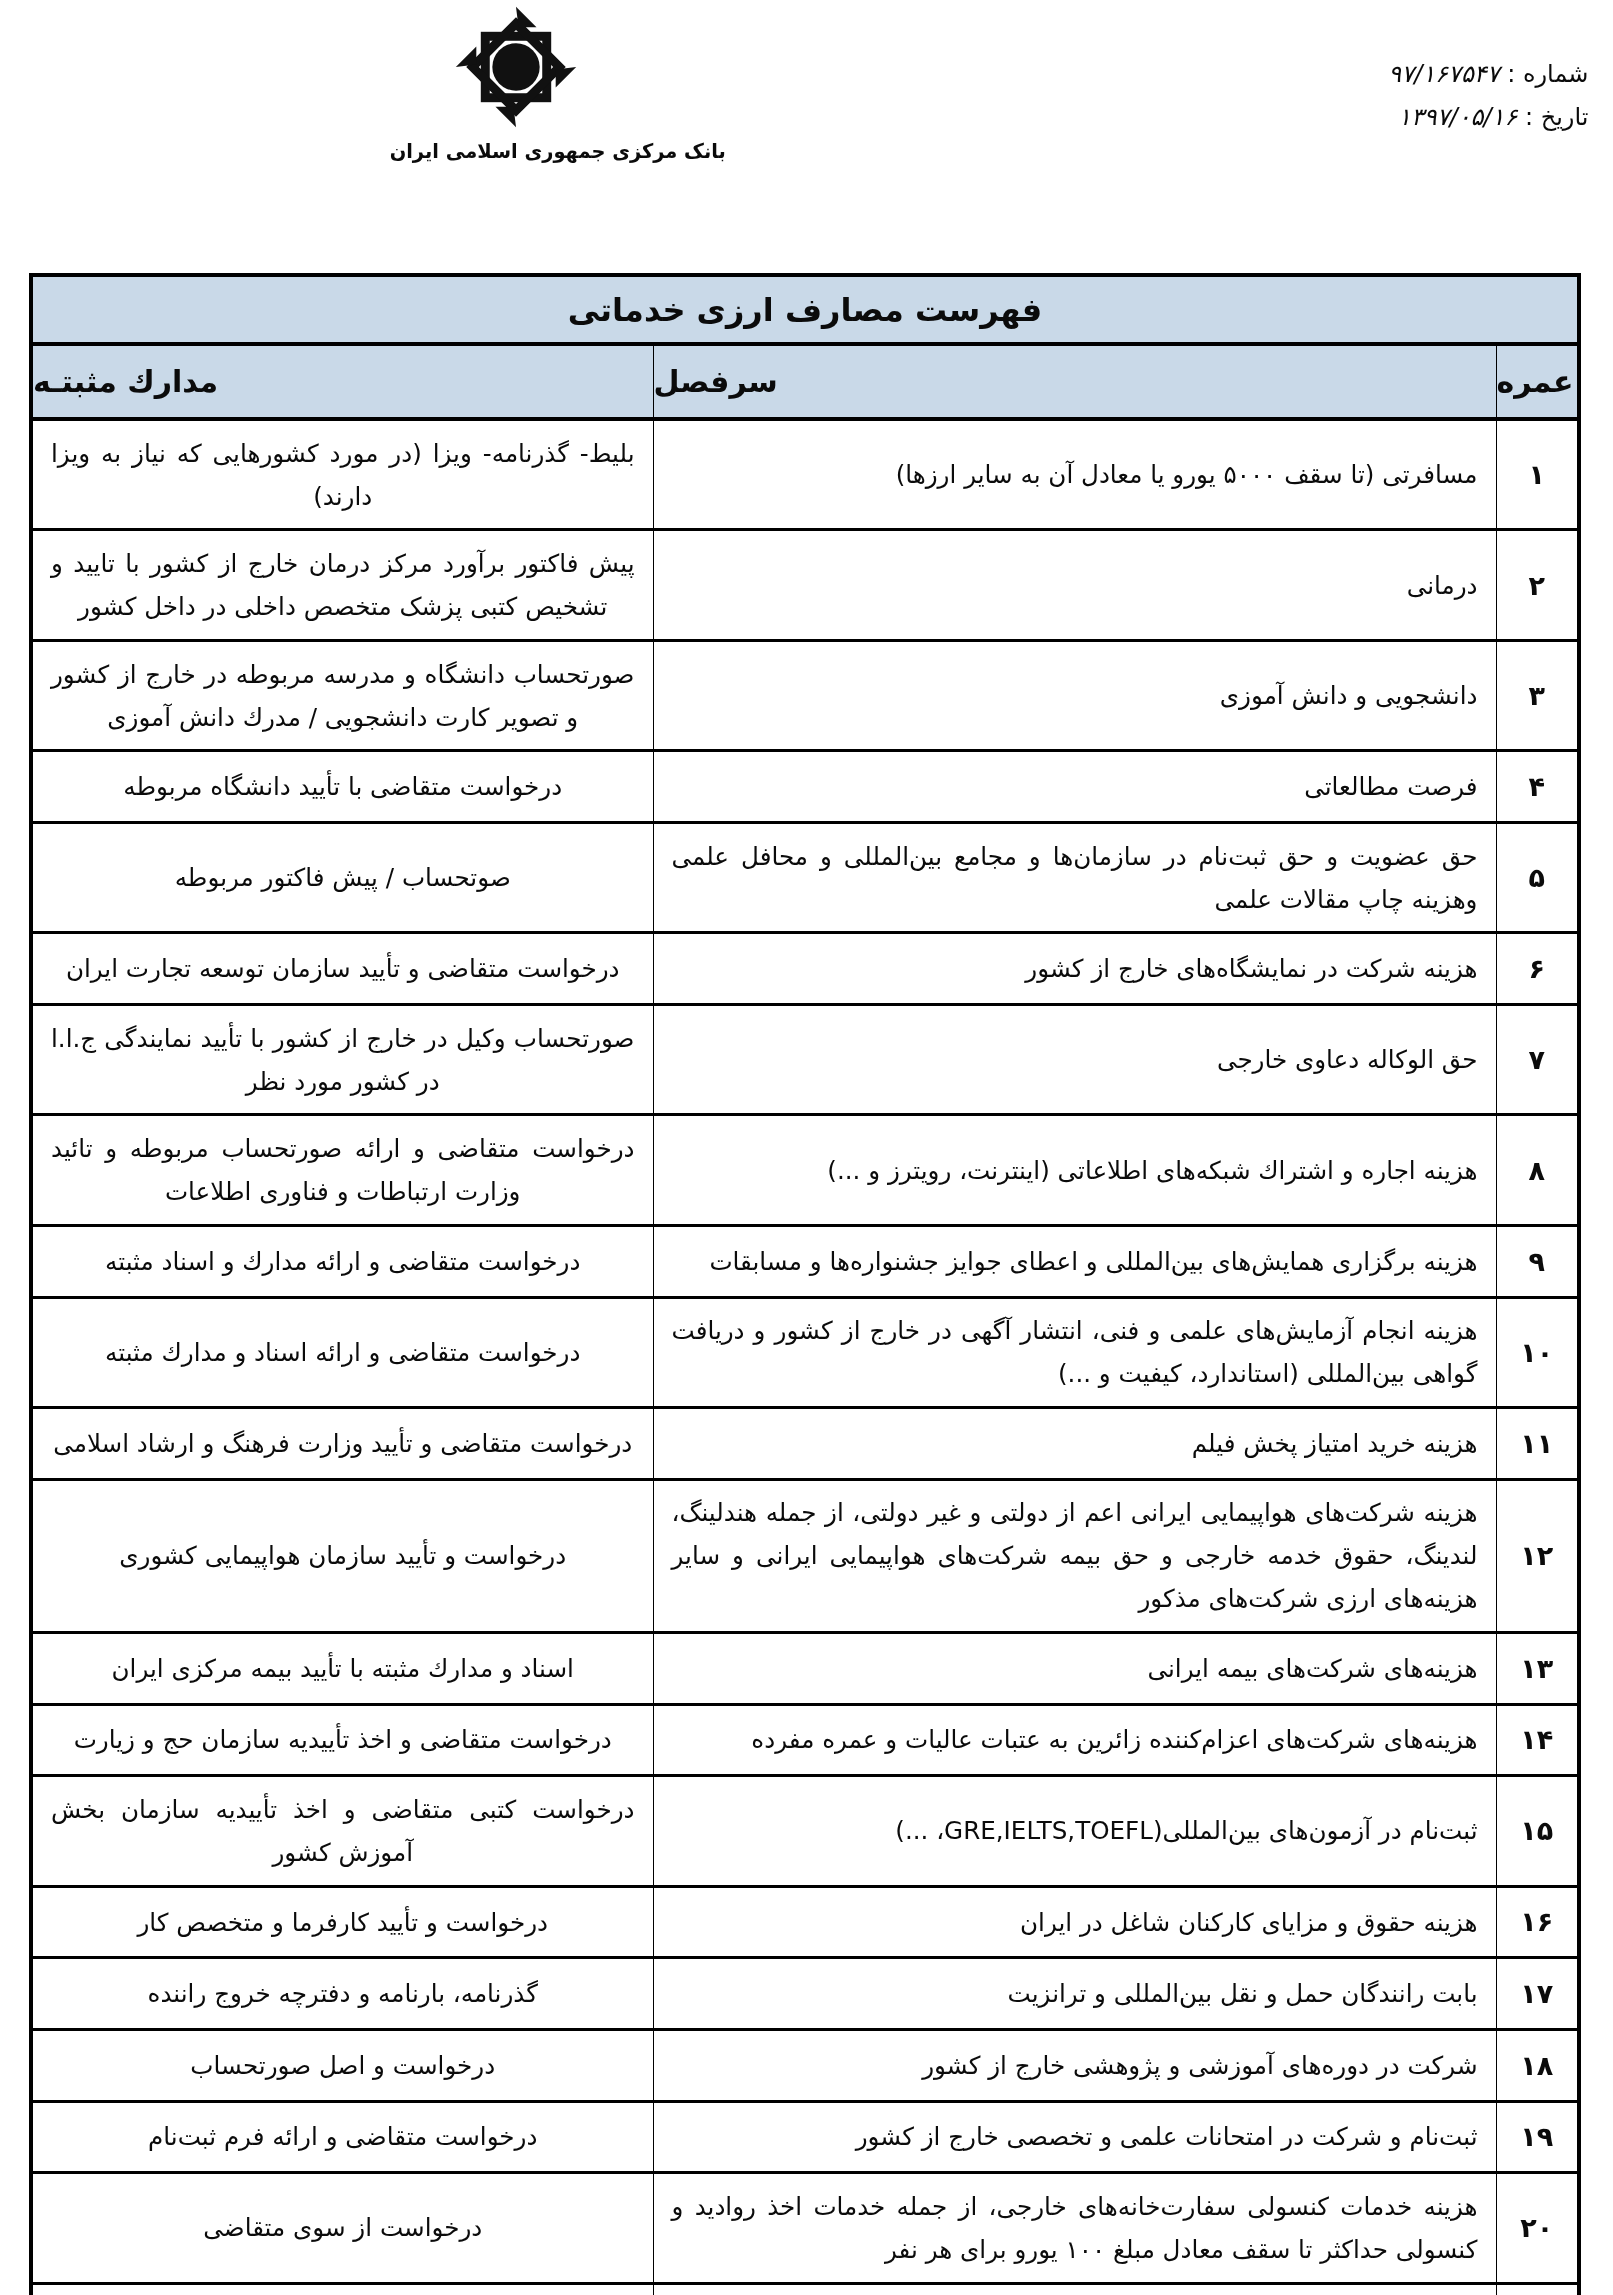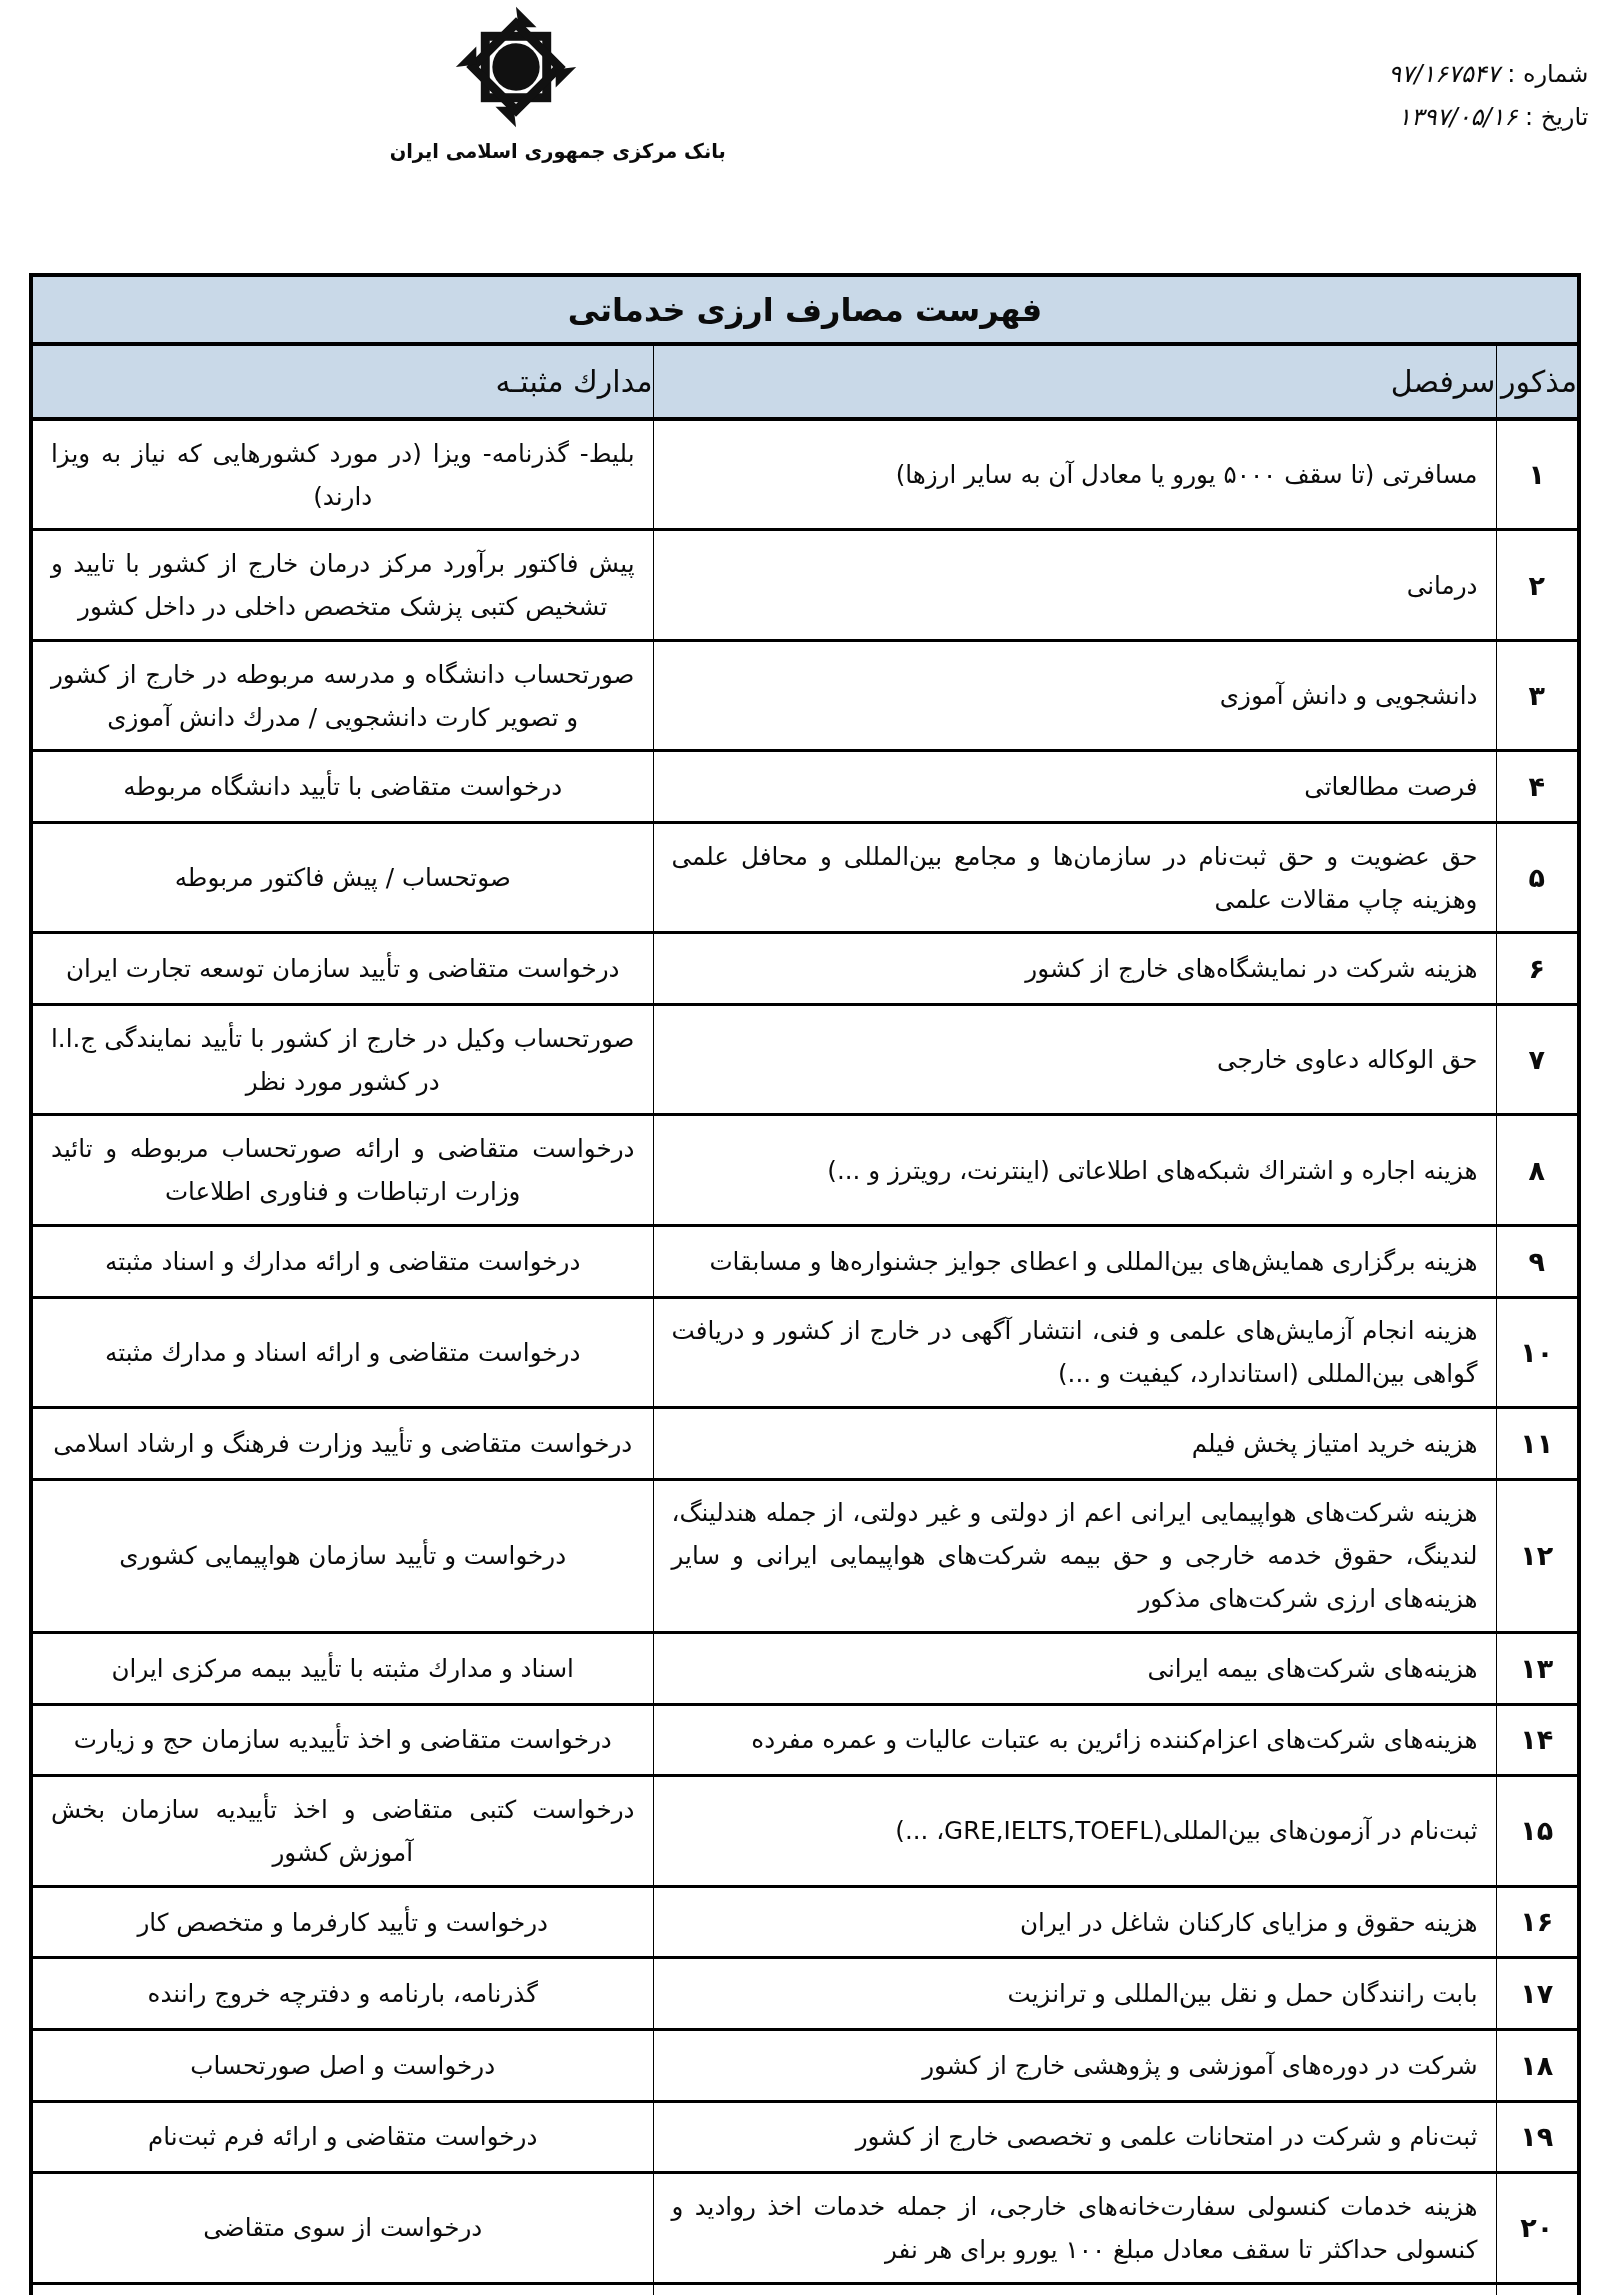--- a/index.html
+++ b/index.html
@@ -60,22 +60,22 @@
     border-bottom:4.3px solid var(--border);
     height:69px;
     font-size:32px;font-weight:bold;
     text-align:center;vertical-align:middle;
   }
   tr.head-row th{
     background:var(--header-bg);
     border:1.6px solid var(--border);
     border-bottom:4.3px solid var(--border);
     height:75px;
-    font-size:30px;font-weight:normal;
-    text-align:right;vertical-align:middle;
+    font-size:30px;font-weight:bold;
+    text-align:left;vertical-align:middle;
   }
 
   tbody td{
     border:1.6px solid var(--border);
     border-top:3.7px solid var(--border);
     border-bottom:3.7px solid var(--border);
     vertical-align:middle;
     font-size:24.6px;
     line-height:1.75;
     padding:10.7px 18px;
@@ -133,21 +133,21 @@
   <colgroup>
     <col class="c-no">
     <col class="c-cat">
     <col class="c-doc">
   </colgroup>
   <thead>
     <tr class="title-row">
       <th colspan="3">فهرست مصارف ارزی خدماتی</th>
     </tr>
     <tr class="head-row">
-      <th>مذكور</th>
+      <th>عمره</th>
       <th>سرفصل</th>
       <th>مدارك مثبتـه</th>
     </tr>
   </thead>
   <tbody id="table-body">
       <tr>
     <td class="no-cell">۱</td>
     <td class="cat-cell">مسافرتی (تا سقف ۵۰۰۰ یورو یا معادل آن به سایر ارزها)</td>
     <td class="doc-cell">بلیط- گذرنامه- ویزا (در مورد كشورهایی كه نیاز به ویزا دارند)</td>
   </tr>

